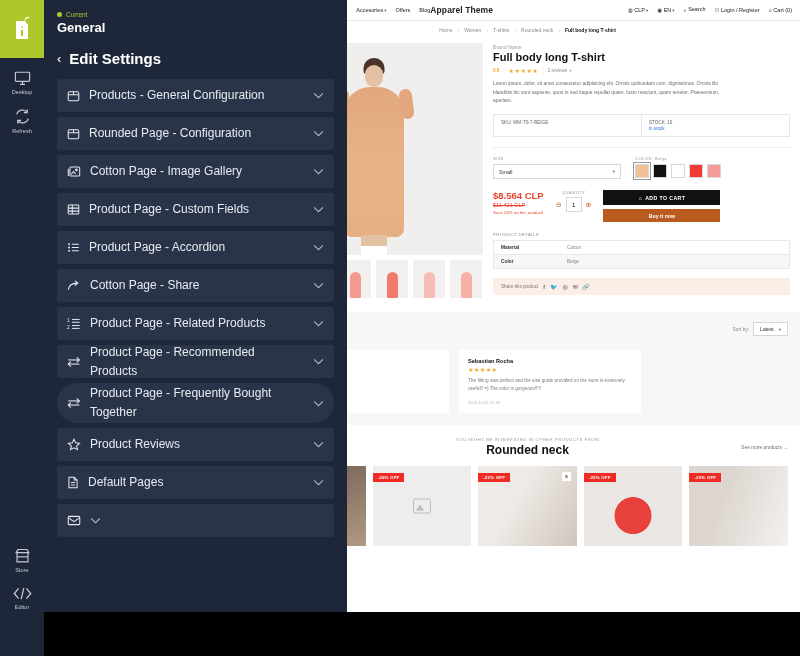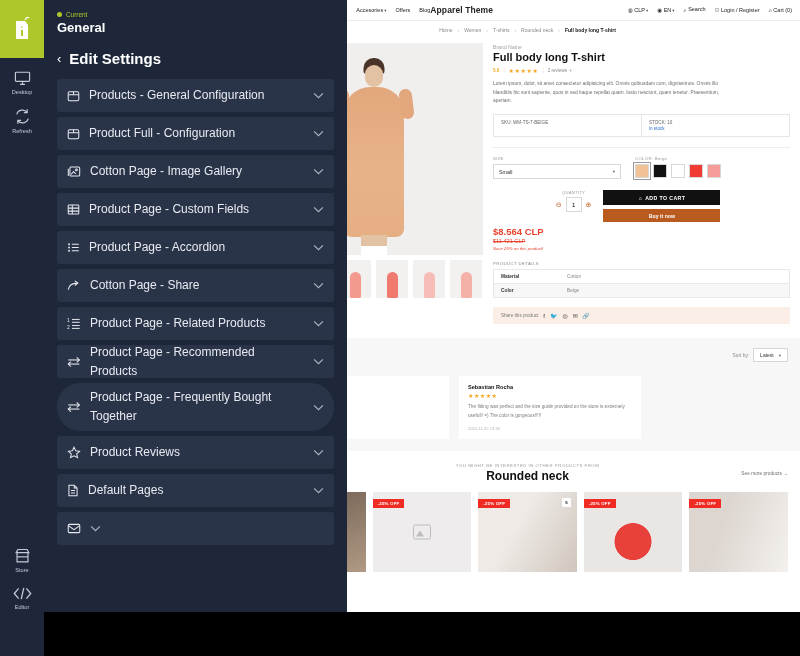--- a/index.html
+++ b/index.html
@@ -121,21 +121,21 @@
   .size-select {
     width:128px; height:15px; border:1px solid #d8d8d8; background:#fff;
     display:flex; align-items:center; justify-content:space-between;
     padding:0 5px; font-size:5.4px; color:#333;
   }
   .swatches { display:flex; gap:4px; }
   .sw { width:14px; height:14px; border:1px solid #d8d8d8; }
   .sw.sel { outline:1px solid #9a9a9a; outline-offset:1px; }
 
   .price-row { display:flex; align-items:flex-start; gap:12px; margin-top:11px; }
-  .price-now { font-size:9.5px; font-weight:bold; color:#e8432e;margin-top:36px; }
+  .price-now { font-size:9.5px; font-weight:bold; color:#e8432e; }
   .price-old { font-size:5.6px; color:#e8432e; text-decoration:line-through; margin-top:1px; }
   .price-save { font-size:4.3px; color:#e8432e; font-style:italic; margin-top:2px; }
   .qty-block { text-align:center; }
   .qty-label { font-size:4.1px; color:#999; letter-spacing:.3px; }
   .qty-ctrl { display:flex; align-items:center; gap:4px; margin-top:2px; }
   .qty-btn { font-size:7px; color:#c0692c; cursor:pointer; }
   .qty-val {
     width:16px; height:15px; border:1px solid #d8d8d8;
     display:flex; align-items:center; justify-content:center; font-size:6px;
   }
@@ -237,21 +237,21 @@
     display:flex; align-items:center; gap:8px; padding:4px 13px 12px 13px;
   }
   .ed-back { font-size:13px; color:#fff; }
   .ed-title { font-size:15px; font-weight:bold; }
   .ed-list { padding:0 13px; display:flex; flex-direction:column; gap:5px; }
   .ed-item {
     background:#2a3purple; background:#2a3449; border-radius:3px;
     height:33px; display:flex; align-items:center; gap:9px; padding:0 10px;
     color:#e7eaf0;
   }
-  .ed-item.tall { height:48px; align-items:center;border-radius:23px; }
+  .ed-item.tall { height:40px; align-items:center;border-radius:23px; }
   .ed-item-label { font-size:12px; flex:1; line-height:1.55; }
   .ed-chev { opacity:.8; }
   svg { display:block; }
 </style>
 </head>
 <body>
 
 <div class="storefront">
 
   <div class="sf-topbar">
@@ -536,21 +536,21 @@
       <svg class="ed-chev" width="11" height="7" viewBox="0 0 12 8" fill="none" stroke="#cdd4e0" stroke-width="1.3">
           <path d="M1 1.5 L6 6.5 L11 1.5"></path>
         </svg>
     </div>
 
     <div class="ed-item">
       <svg width="13" height="13" viewBox="0 0 16 16" fill="none" stroke="#e7eaf0" stroke-width="1.25">
         <rect x="1.5" y="3.5" width="13" height="11" rx="1.6"></rect>
           <path d="M1.5 7 L14.5 7 M8 3.5 L8 7"></path>
       </svg>
-      <span class="ed-item-label">Product Full - Configuration</span>
+      <span class="ed-item-label">Rounded Page - Configuration</span>
       <svg class="ed-chev" width="11" height="7" viewBox="0 0 12 8" fill="none" stroke="#cdd4e0" stroke-width="1.3">
           <path d="M1 1.5 L6 6.5 L11 1.5"></path>
         </svg>
     </div>
 
     <div class="ed-item">
       <svg width="14" height="13" viewBox="0 0 17 16" fill="none" stroke="#e7eaf0" stroke-width="1.25">
         <rect x="3.5" y="2.5" width="12" height="11" rx="1.3"></rect>
           <path d="M1.5 4.5 L1.5 13.5"></path>
         <path d="M5 11.5 L8 8 L10.5 11"></path>

